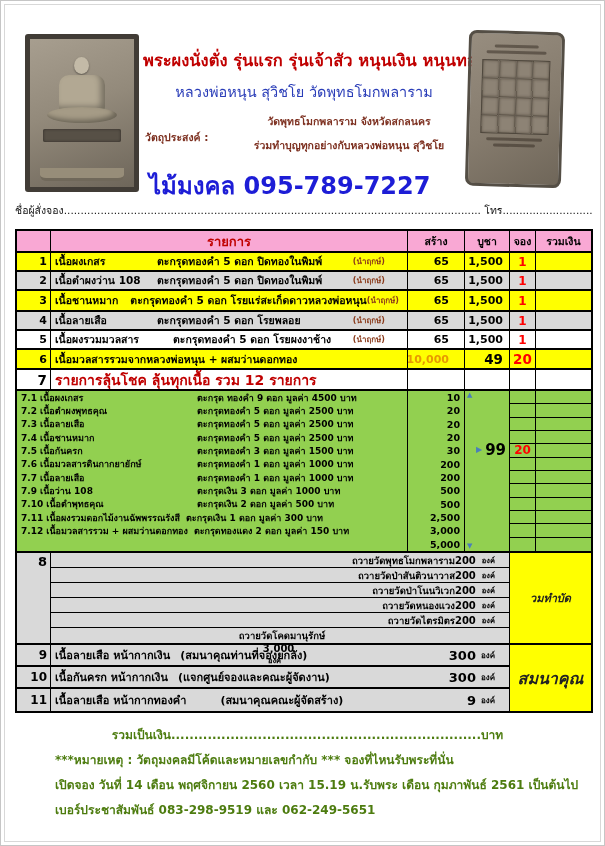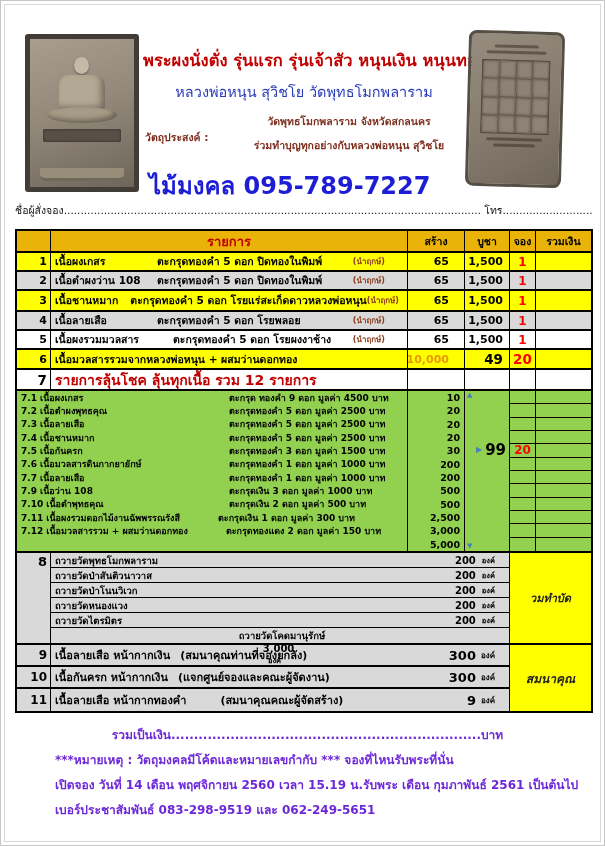--- a/index.html
+++ b/index.html
@@ -38,21 +38,21 @@
   .purpose-lines{flex:1; text-align:center;}
   .purpose-lines div{margin-bottom:7px;}
   .phone-line{position:absolute; left:148px; top:165px; width:310px; font-size:24px; font-weight:bold; color:#1d1dd6; white-space:nowrap;}
   .order-line{position:absolute; left:14px; top:201px; width:578px; font-size:10.5px; color:#111; white-space:nowrap; overflow:hidden;}
   
   .tbl{margin:28px 0 0 14px; width:574px; border:2px solid #000; box-sizing:content-box; font-weight:bold;}
   .trow{display:grid; grid-template-columns:34px 357px 57px 45px 26px 55px; border-bottom:2px solid #000; box-sizing:border-box;}
   .trow:last-child{border-bottom:none;}
   .cell{box-sizing:border-box; border-right:1.5px solid #000; display:flex; align-items:center; overflow:hidden;}
   .cell:last-child{border-right:none;}
-  .h-row{height:22px; background:#eab308;}
+  .h-row{height:22px; background:#f9a8d4;}
   .h-item{justify-content:center; font-size:13px; color:#c00000;}
   .h-col{justify-content:center; font-size:10.5px;}
   .bg-yellow{background:#ffff00;}
   .bg-gray{background:#d9d9d9;}
   .bg-white{background:#ffffff;}
   .item-row{height:19px; font-size:10.5px;}
   .c-no{justify-content:flex-end; padding-right:3px; font-size:11px;}
   .c-desc{padding-left:4px;}
   .nm{display:inline-block; width:102px; white-space:nowrap;}
   .dt{white-space:nowrap;}
@@ -70,57 +70,57 @@
   .row7t .c-desc{color:#c00000; font-size:14px; white-space:nowrap;}
   
   .green{display:flex; height:160px; border-bottom:2px solid #000; background:#92d050;}
   .g-col{box-sizing:border-box; border-right:1.5px solid #000; display:flex; flex-direction:column;}
   .g-col:last-child{border-right:none;}
   .g-desc{width:391px;}
   .g-made{width:57px;}
   .g-price{width:45px; position:relative;}
   .g-res{width:26px;}
   .g-sum{width:55px;}
-  .g-line{height:13.33px; display:flex; align-items:center; font-size:9px; white-space:nowrap;gap:32px;}
+  .g-line{height:13.33px; display:flex; align-items:center; font-size:9px; white-space:nowrap;}
   .g-desc .g-line{padding-left:4px;}
   .g-name{display:inline-block; width:176px;}
   .g-made .g-line{justify-content:flex-end; padding-right:4px; font-size:9.5px;}
   .mini{height:13.33px; box-sizing:border-box; border-bottom:1px solid #000; display:flex; align-items:center; justify-content:center;}
   .mini:last-child{border-bottom:none;}
   .mini.res5{color:#ff0000; font-size:12px;}
   .g-99{position:absolute; right:3px; top:50px; font-size:15px; font-weight:bold; display:flex; align-items:center;}
   .tri{color:#4a7ebb; font-size:7px; line-height:1;}
   .tri-up{position:absolute; left:2px; top:1px;}
   .tri-down{position:absolute; left:2px; bottom:1px;}
   .tri-right{margin-right:3px; font-size:8px;}
   
   .sec8{display:grid; grid-template-columns:34px 459px 81px; border-bottom:2px solid #000; background:#d9d9d9;}
   .s8-no{box-sizing:border-box; border-right:1.5px solid #000; font-size:13px; display:flex; justify-content:flex-end; padding:1px 3px 0 0;}
   .s8-rows{display:flex; flex-direction:column;}
   .s8-row{height:15px; box-sizing:border-box; border-bottom:1px solid #000; border-right:1.5px solid #000; display:flex; align-items:center; font-size:9.5px;}
   .s8-row:last-child{border-bottom:none;flex-direction:column;}
-  .s8-name{padding-left:4px; flex:1; white-space:nowrap;}
+  .s8-name{padding-left:4px; flex:1; white-space:nowrap;text-align:right;}
   .s8-qty{font-size:10px; padding-right:3px;}
   .s8-unit{font-size:7.5px; padding-right:14px; margin-left:3px; font-weight:bold;}
   .ylabel{background:#ffff00; display:flex; align-items:center; justify-content:center; font-style:italic; font-size:11px; color:#222;}
   
   .bonus{display:grid; grid-template-columns:34px 459px 81px; background:#d9d9d9;}
   .b-rows{display:flex; flex-direction:column;}
   .b-row{height:22px; box-sizing:border-box; border-bottom:2px solid #000; border-right:1.5px solid #000; display:flex; align-items:center; font-size:11px;}
   .b-row:last-child{border-bottom:none;}
   .b-no-col{display:flex; flex-direction:column; border-right:1.5px solid #000;}
   .b-no{height:22px; box-sizing:border-box; border-bottom:2px solid #000; display:flex; align-items:center; justify-content:flex-end; padding-right:3px; font-size:12px;}
   .b-no:last-child{border-bottom:none;}
   .b-name{padding-left:4px; white-space:nowrap;}
   .b-note{margin-left:10px; white-space:nowrap;}
   .b-qty{margin-left:auto; font-size:13px; padding-right:2px;}
   .b-unit{font-size:8px; padding-right:14px; margin-left:3px;}
-  .ylabel2{font-size:12px;}
-  
-  .footer{margin-top:12px; font-weight:bold; color:#6d28d9;}
+  .ylabel2{font-size:16px;}
+  
+  .footer{margin-top:12px; font-weight:bold; color:#4d7c0f;}
   .total-line{text-align:center; font-size:12px; margin-bottom:6px; padding-left:10px;}
   .f-line{padding-left:54px; font-size:12px; margin-bottom:6px; white-space:nowrap;}
 </style>
 </head>
 <body>
 
 <div class="page">
   <div class="inner-frame"></div>
 
   <div class="header">

